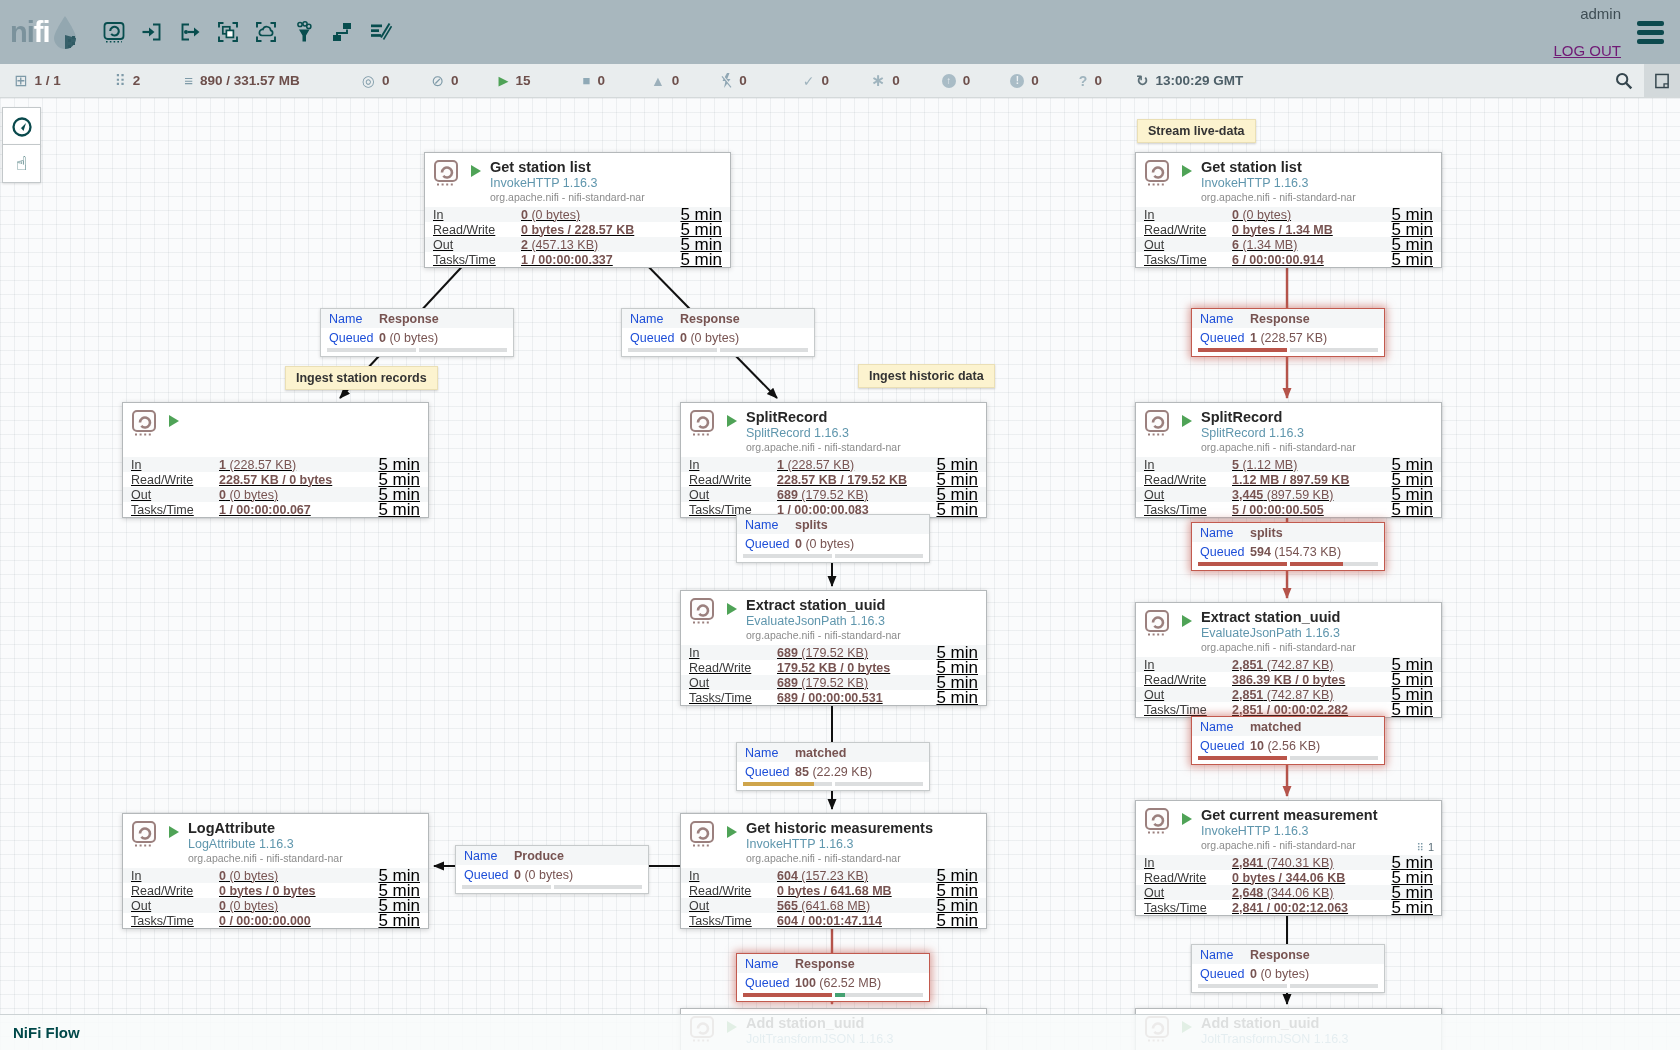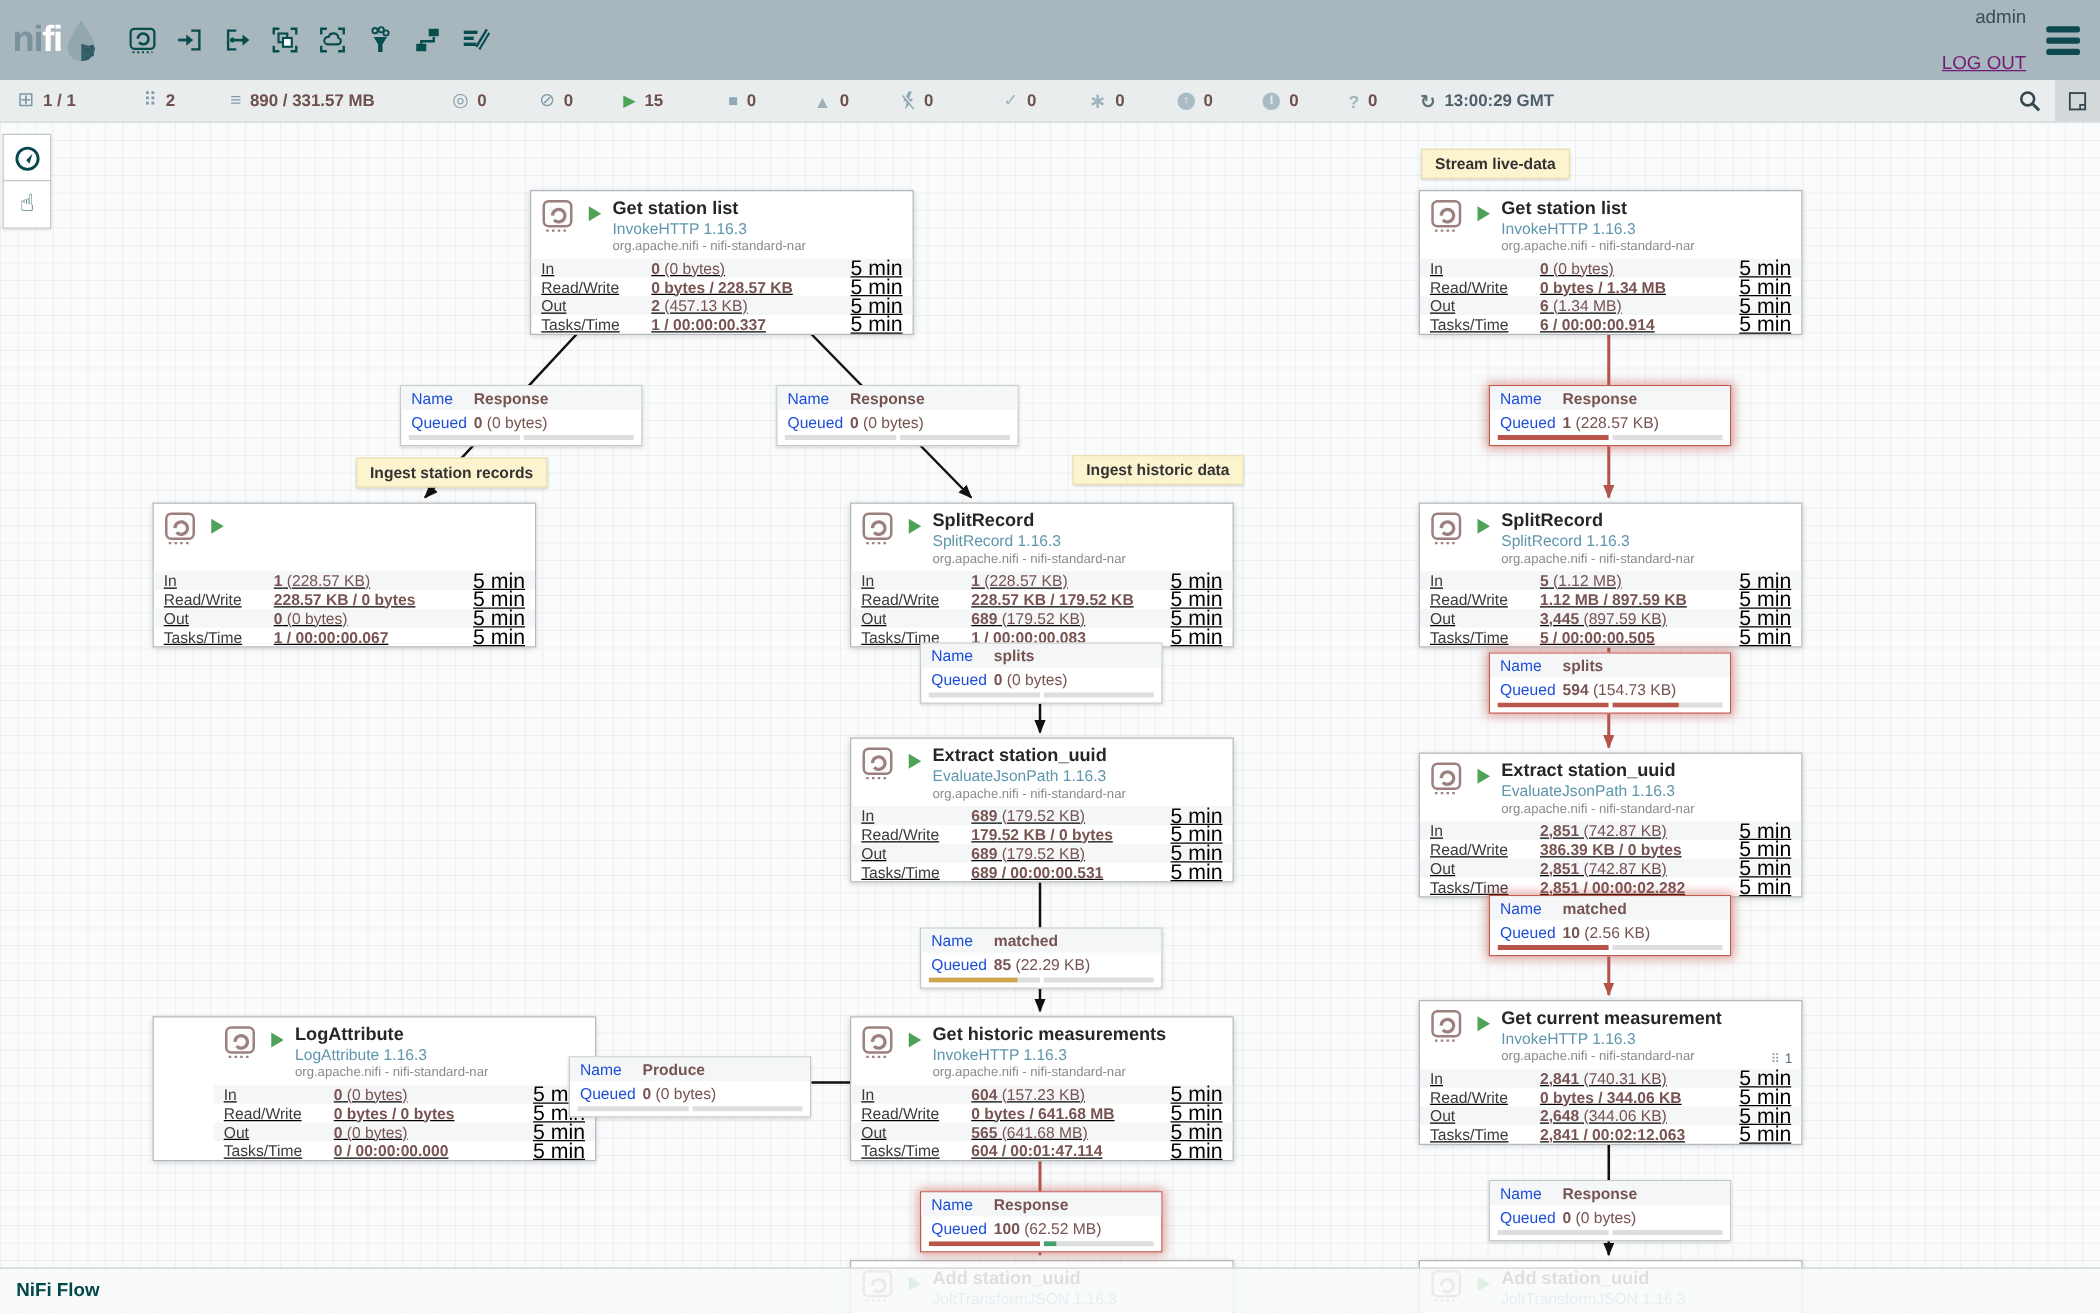--- a/index.html
+++ b/index.html
@@ -562,21 +562,21 @@
         <span class="stat-value"><b>2,851</b><span> (742.87 KB)</span></span>
         <span class="stat-window">5 min</span>
       </div>
         <div class="stat-row">
         <span class="stat-label">Tasks/Time</span>
         <span class="stat-value"><b>2,851 / 00:00:02.282</b><span></span></span>
         <span class="stat-window">5 min</span>
       </div>
       </div>
   </article>
-    <article class="proc" style="left: 122px; top: 813px; padding-left: 48px;">
+    <article class="proc" style="left: 122px; top: 813px;">
     <div class="proc-head">
       <span class="proc-icon">
         <svg width="28" height="28" viewBox="0 0 28 28">
           <rect x="2" y="2" width="22" height="20" rx="4" fill="#fdfcfc" stroke="#9b807e" stroke-width="2"></rect>
           <path d="M9 13.5a5 5 0 1 1 1.3 3.4" fill="none" stroke="#9b807e" stroke-width="2.6"></path>
           <line x1="4" y1="25.5" x2="22" y2="25.5" stroke="#9b807e" stroke-width="1.8" stroke-dasharray="2 2.6"></line>
         </svg>
       </span>
       <span class="run-tri"></span>
       <div>

